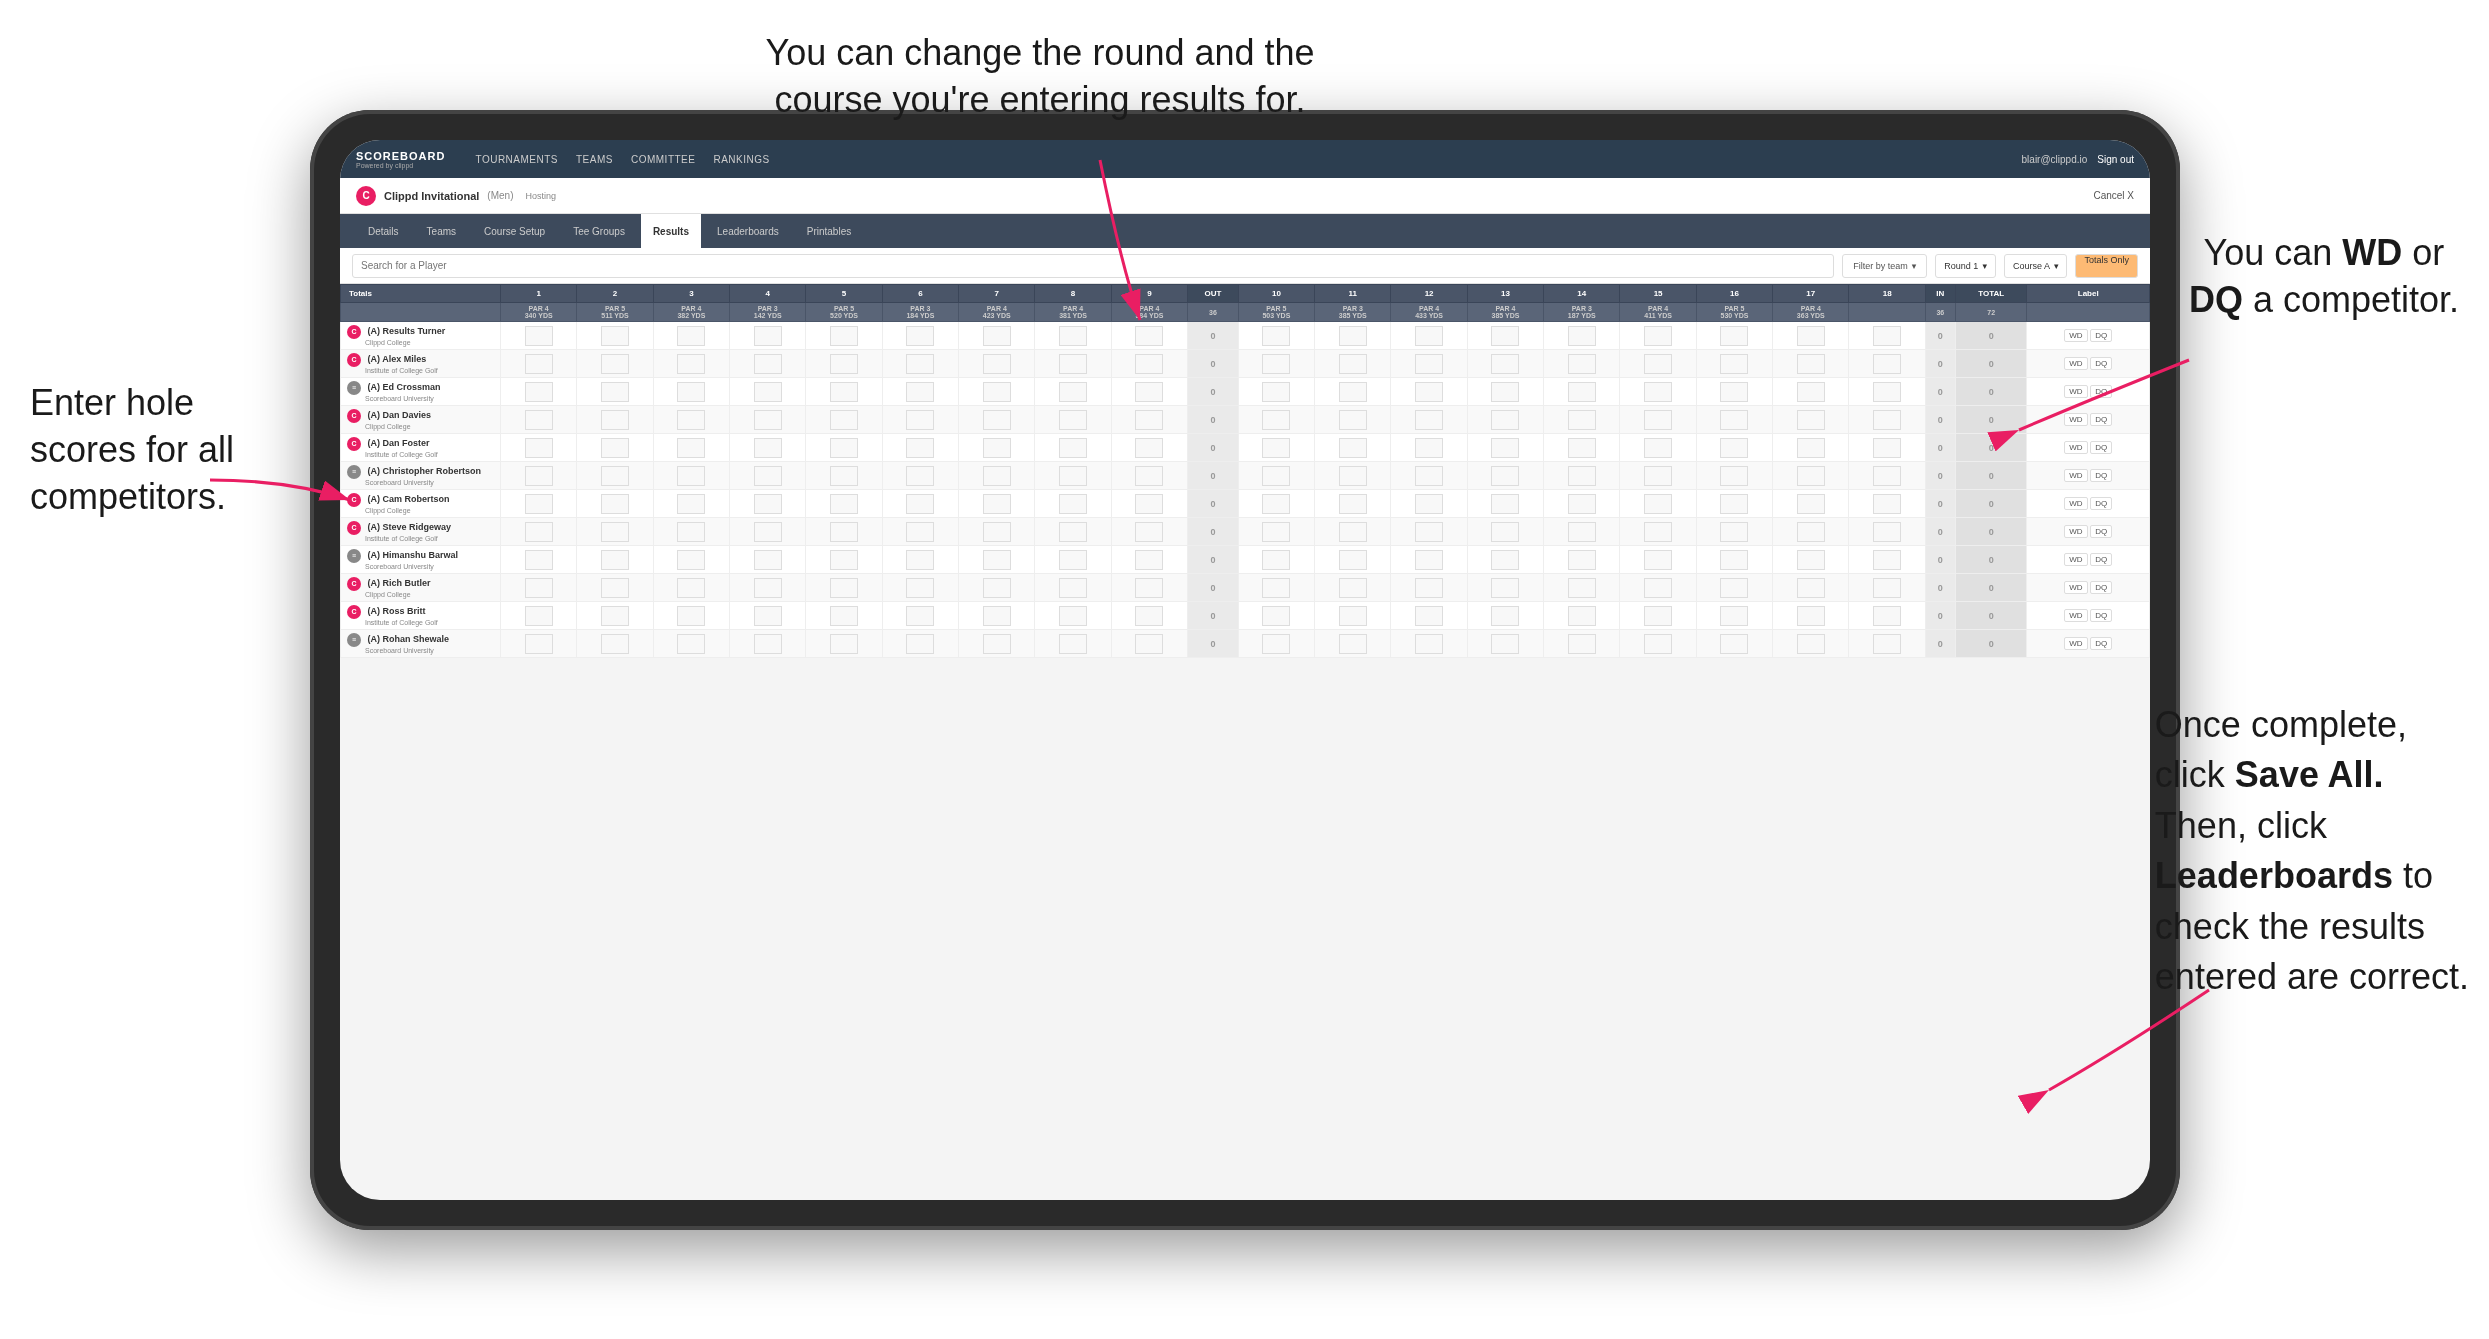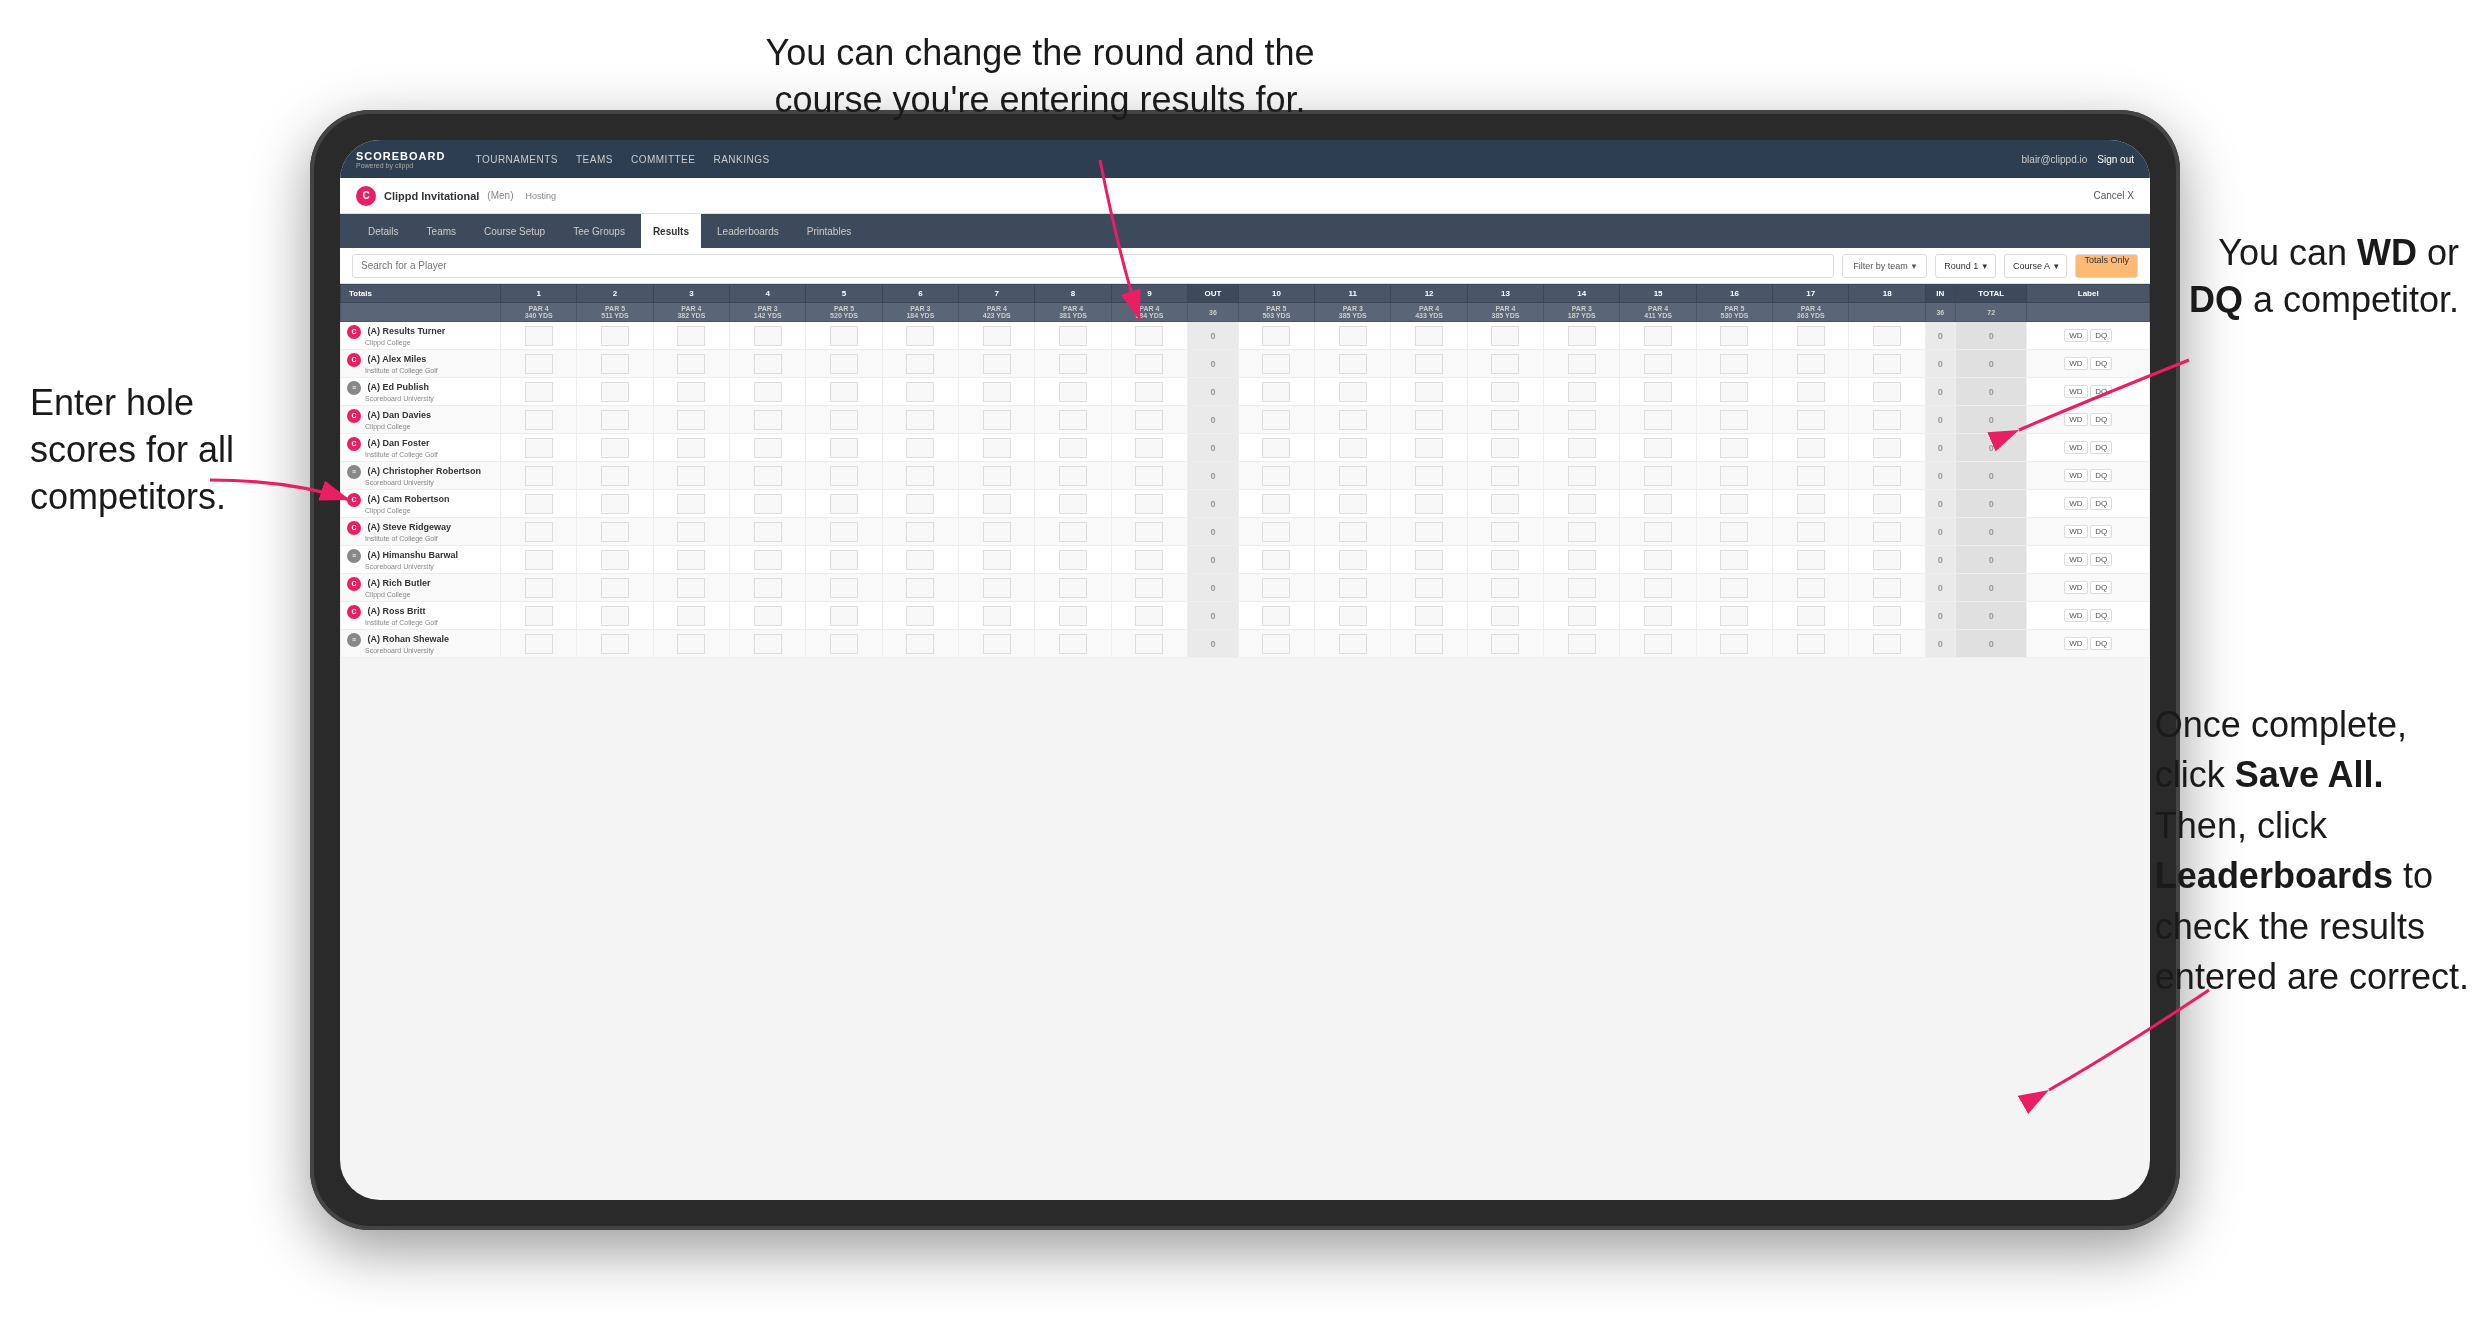--- a/index.html
+++ b/index.html
@@ -626,21 +626,21 @@
                 <td><input type="text" class="score-input" style=""></td>
                 <td style="background: rgb(234, 234, 234); font-weight: 600;"><span class="zero-val">0</span></td>
                 <td style="background: rgb(224, 224, 224); font-weight: 700;"><span class="zero-val">0</span></td>
                 <td style="white-space: nowrap;"><button class="wd-btn">WD</button> <button class="dq-btn">DQ</button></td>
               </tr>
               <tr>
                 <td class="player-cell">
       <div class="player-info">
         <div>
           <span class="player-icon icon-gray">≡</span>
-          <span class="player-name">(A) Ed Publish</span>
+          <span class="player-name">(A) Ed Crossman</span>
         </div>
         <div style="padding-left:18px;" class="player-org">Scoreboard University</div>
       </div>
     </td>
                 <td><input type="text" class="score-input" style=""></td>
                 <td><input type="text" class="score-input" style=""></td>
                 <td><input type="text" class="score-input" style=""></td>
                 <td><input type="text" class="score-input" style=""></td>
                 <td><input type="text" class="score-input" style=""></td>
                 <td><input type="text" class="score-input" style=""></td>
@@ -986,21 +986,21 @@
 
 <svg class="arrow-svg" style="position:absolute;top:460px;left:210px;width:160px;height:80px;">
   <defs>
     <marker id="arrowhead2" markerWidth="10" markerHeight="7" refX="10" refY="3.5" orient="auto">
       <polygon points="0 0, 10 3.5, 0 7" fill="#e91e63"></polygon>
     </marker>
   </defs>
   <path d="M 0 20 Q 80 20 140 40" stroke="#e91e63" stroke-width="3" fill="none" marker-end="url(#arrowhead2)"></path>
 </svg>
 
-<div class="annotation" style="top: 230px; right: 30px; text-align: right;">
+<div class="annotation" style="top: 230px; right: 30px; text-align: center;">
   You can <strong>WD</strong> or<br><strong>DQ</strong> a competitor.
 </div>
 
 <svg class="arrow-svg" style="position:absolute;top:360px;right:300px;width:200px;height:100px;">
   <defs>
     <marker id="arrowhead3" markerWidth="10" markerHeight="7" refX="0" refY="3.5" orient="auto">
       <polygon points="10 0, 0 3.5, 10 7" fill="#e91e63"></polygon>
     </marker>
   </defs>
   <path d="M 200 0 Q 100 40 30 70" stroke="#e91e63" stroke-width="3" fill="none" marker-end="url(#arrowhead3)"></path>

